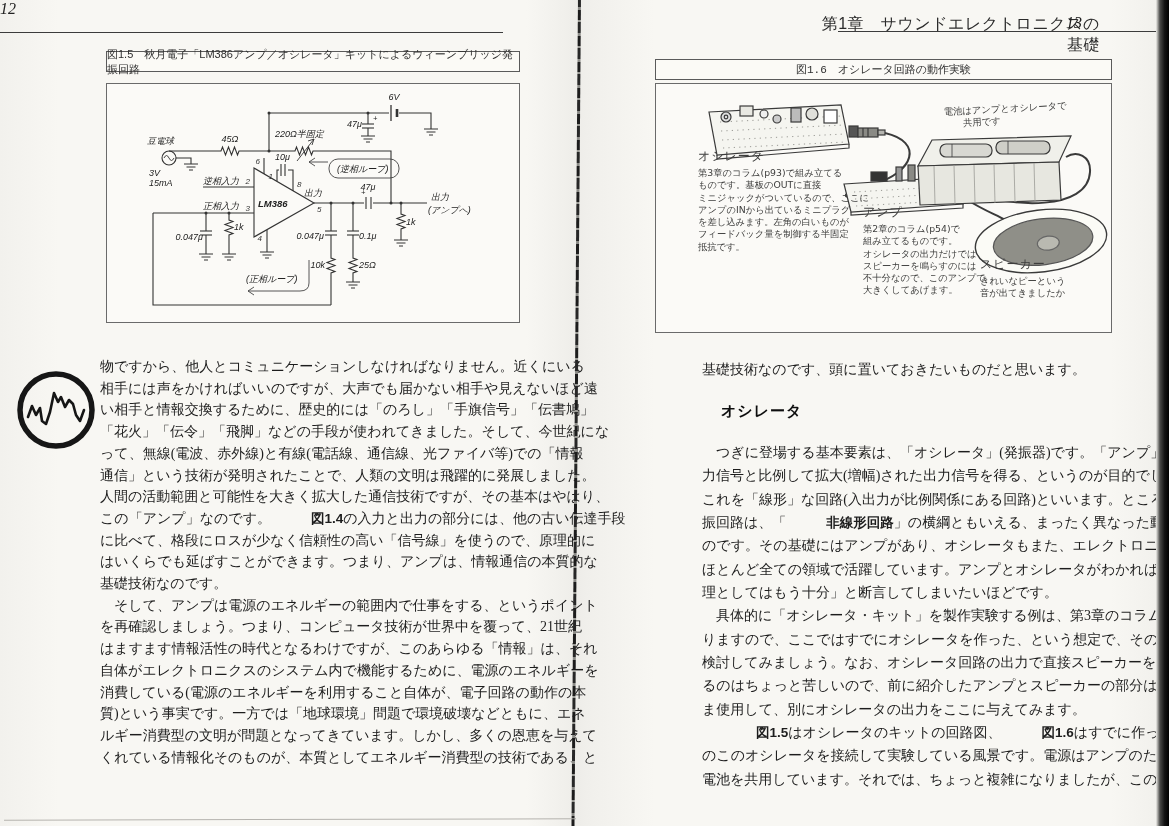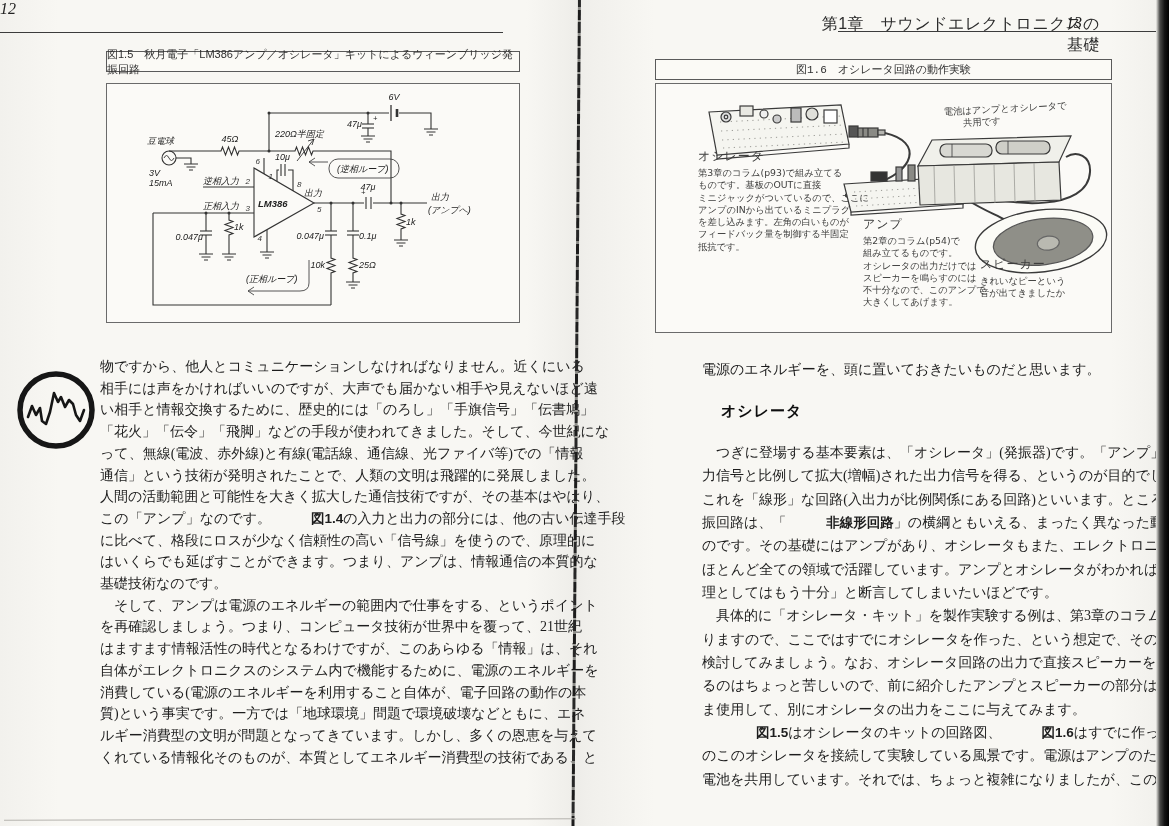--- a/index.html
+++ b/index.html
@@ -265,21 +265,21 @@
       <div class="hand-lines">
           <div class="ln">第3章のコラム(p93)で組み立てる</div>
           <div class="ln">ものです。基板のOUTに直接</div>
           <div class="ln">ミニジャックがついているので、ここに</div>
           <div class="ln">アンプのINから出ているミニプラグ</div>
           <div class="ln">を差し込みます。左角の白いものが</div>
           <div class="ln">フィードバック量を制御する半固定</div>
           <div class="ln">抵抗です。</div>
         </div>
     </div>
-    <div class="hand" style="left:207px;top:120px;width:130px;margin-top:12px;">
+    <div class="hand" style="left:207px;top:120px;width:130px;">
       <div class="hand-title">アンプ</div>
       <div class="hand-lines">
           <div class="ln">第2章のコラム(p54)で</div>
           <div class="ln">組み立てるものです。</div>
           <div class="ln">オシレータの出力だけでは</div>
           <div class="ln">スピーカーを鳴らすのには</div>
           <div class="ln">不十分なので、このアンプで</div>
           <div class="ln">大きくしてあげます。</div>
         </div>
     </div>
@@ -315,21 +315,21 @@
       <div class="ln">を再確認しましょう。つまり、コンピュータ技術が世界中を覆って、21世紀</div>
       <div class="ln">はますます情報活性の時代となるわけですが、このあらゆる「情報」は、それ</div>
       <div class="ln">自体がエレクトロニクスのシステム内で機能するために、電源のエネルギーを</div>
       <div class="ln">消費している(電源のエネルギーを利用すること自体が、電子回路の動作の本</div>
       <div class="ln">質)という事実です。一方では「地球環境」問題で環境破壊などともに、エネ</div>
       <div class="ln">ルギー消費型の文明が問題となってきています。しかし、多くの恩恵を与えて</div>
       <div class="ln">くれている情報化そのものが、本質としてエネルギー消費型の技術である、と</div>
     </div>
 
   <div id="body-right-intro" class="body-block">
-      <div class="ln">電源のエネルギーを、頭に置いておきたいものだと思います。</div>
+      <div class="ln">基礎技術なのです、頭に置いておきたいものだと思います。</div>
     </div>
 
   <div id="heading-right">オシレータ</div>
 
   <div id="body-right" class="body-block">
       <div class="ln">　つぎに登場する基本要素は、「オシレータ」(発振器)です。「アンプ」は、入</div>
       <div class="ln">力信号と比例して拡大(増幅)された出力信号を得る、というのが目的でした。</div>
       <div class="ln">これを「線形」な回路(入出力が比例関係にある回路)といいます。ところが発</div>
       <div class="ln">振回路は、「<b>非線形回路</b>」の横綱ともいえる、まったく異なった動作をするも</div>
       <div class="ln">のです。その基礎にはアンプがあり、オシレータもまた、エレクトロニクスの</div>

